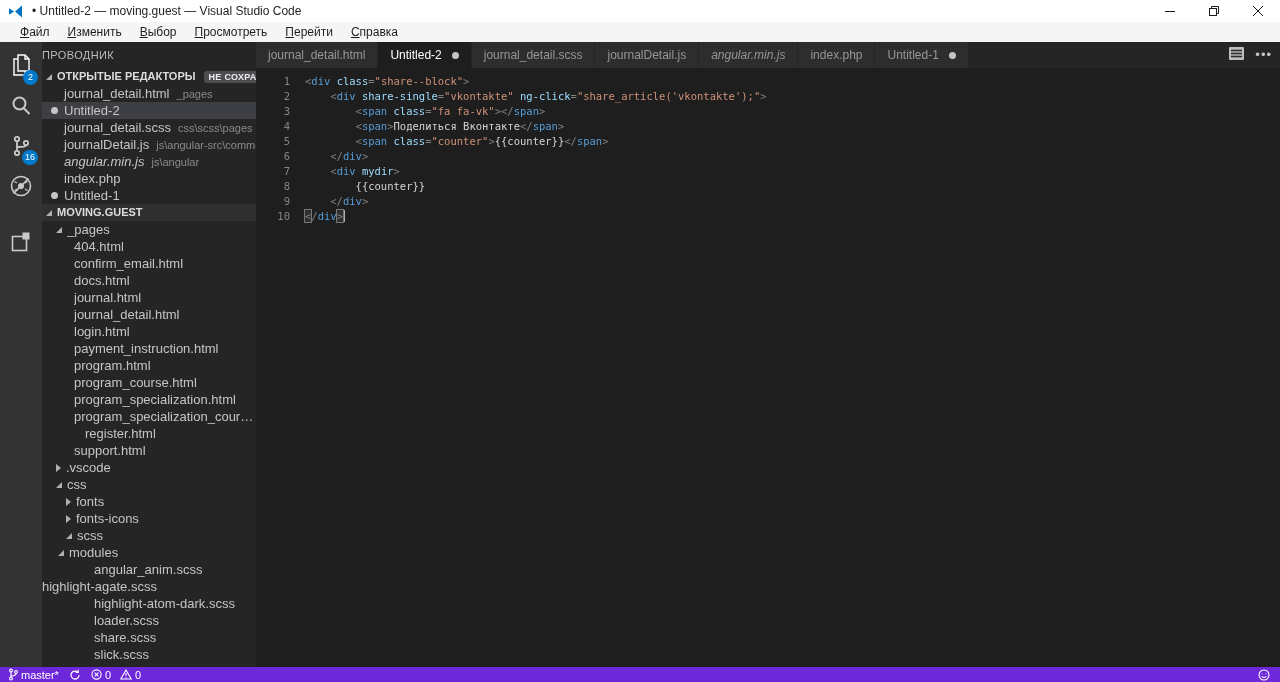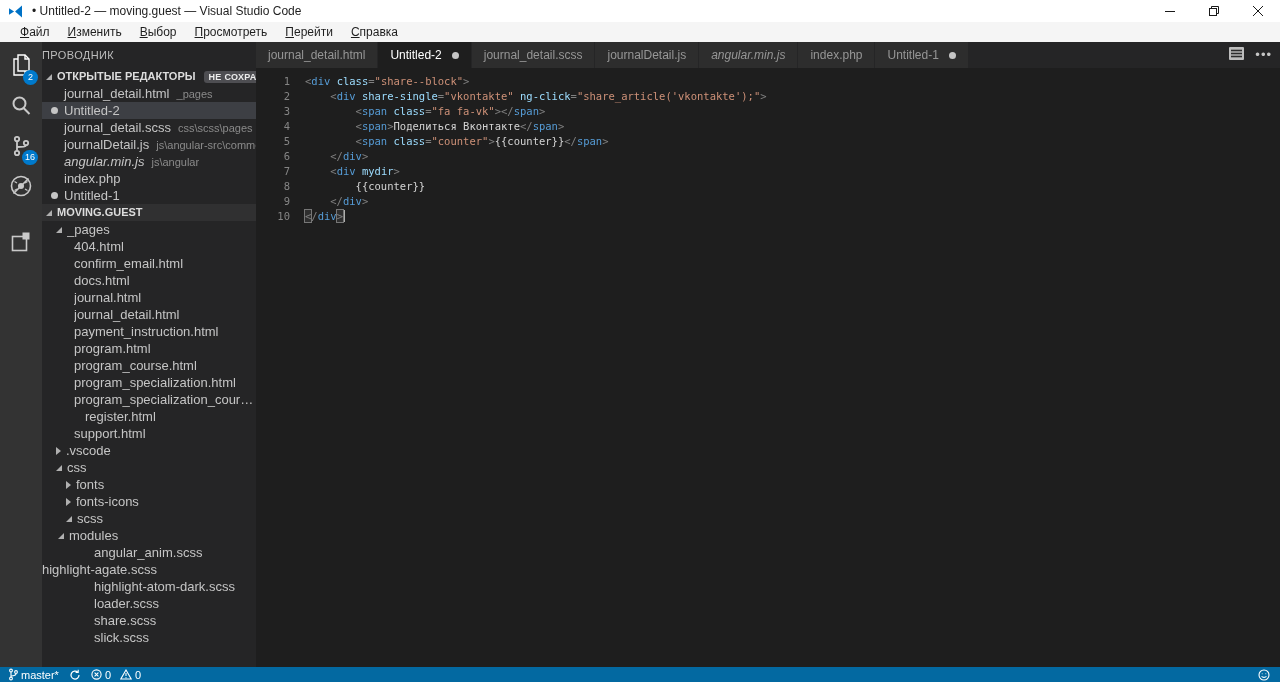--- a/index.html
+++ b/index.html
@@ -68,21 +68,21 @@
   .lc { padding-left:15px; white-space:pre; }
   .tk-p, .tk-o { color:#808080; }
   .tk-t { color:#569cd6; }
   .tk-a { color:#9cdcfe; }
   .tk-s { color:#ce9178; }
   .tk-x { color:#d4d4d4; }
   .tk-pb { color:#808080; border:1px solid #767676; background:rgba(120,120,120,0.18); margin:0 -1px; }
   .caret { display:inline-block; width:1px; height:12px; background:#aeafad; vertical-align:-2px; margin-left:1px; }
 
   
-  .statusbar { position:absolute; left:0; bottom:0; width:1280px; height:15px; background:#0369a1; color:#ffffff;
+  .statusbar { position:absolute; left:0; bottom:0; width:1280px; height:15px; background:#6d28d9; color:#ffffff;
                display:flex; align-items:center; font-size:11px; }
   .sb-left { display:flex; align-items:center; padding-left:8px; gap:10px; }
   .sb-right { margin-left:auto; display:flex; align-items:center; gap:16px; padding-right:10px; }
   .sb-item { display:flex; align-items:center; gap:3px; white-space:nowrap; }
   .sb-icon { display:flex; align-items:center; }
 </style>
 </head>
 <body>
 
 <div class="titlebar">
@@ -207,20 +207,23 @@
           <span class="tree-label">confirm_email.html</span>
         </div>
         <div class="row tree-row" style="padding-left: 32px;">
           <span class="tree-label">docs.html</span>
         </div>
         <div class="row tree-row" style="padding-left: 32px;">
           <span class="tree-label">journal.html</span>
         </div>
         <div class="row tree-row" style="padding-left: 32px;">
           <span class="tree-label">journal_detail.html</span>
+        </div>
+        <div class="row tree-row" style="padding-left: 32px;">
+          <span class="tree-label">login.html</span>
         </div>
         <div class="row tree-row" style="padding-left: 32px;">
           <span class="tree-label">payment_instruction.html</span>
         </div>
         <div class="row tree-row" style="padding-left: 32px;">
           <span class="tree-label">program.html</span>
         </div>
         <div class="row tree-row" style="padding-left: 32px;">
           <span class="tree-label">program_course.html</span>
         </div>

